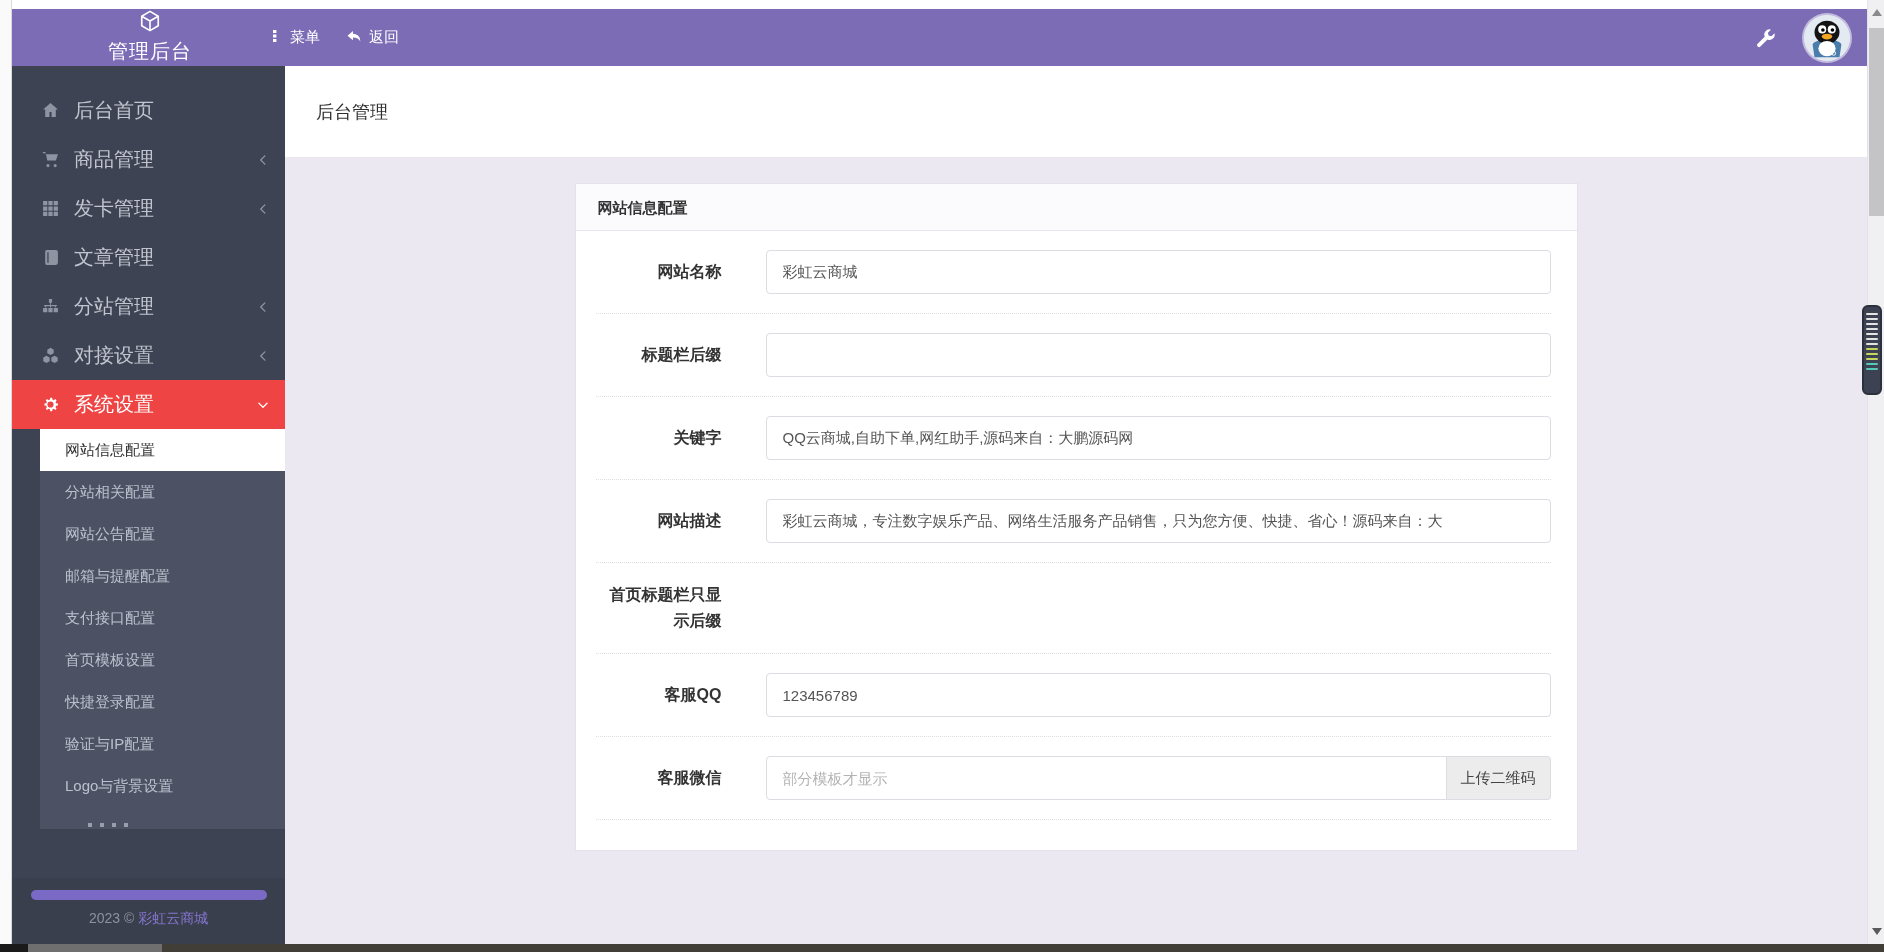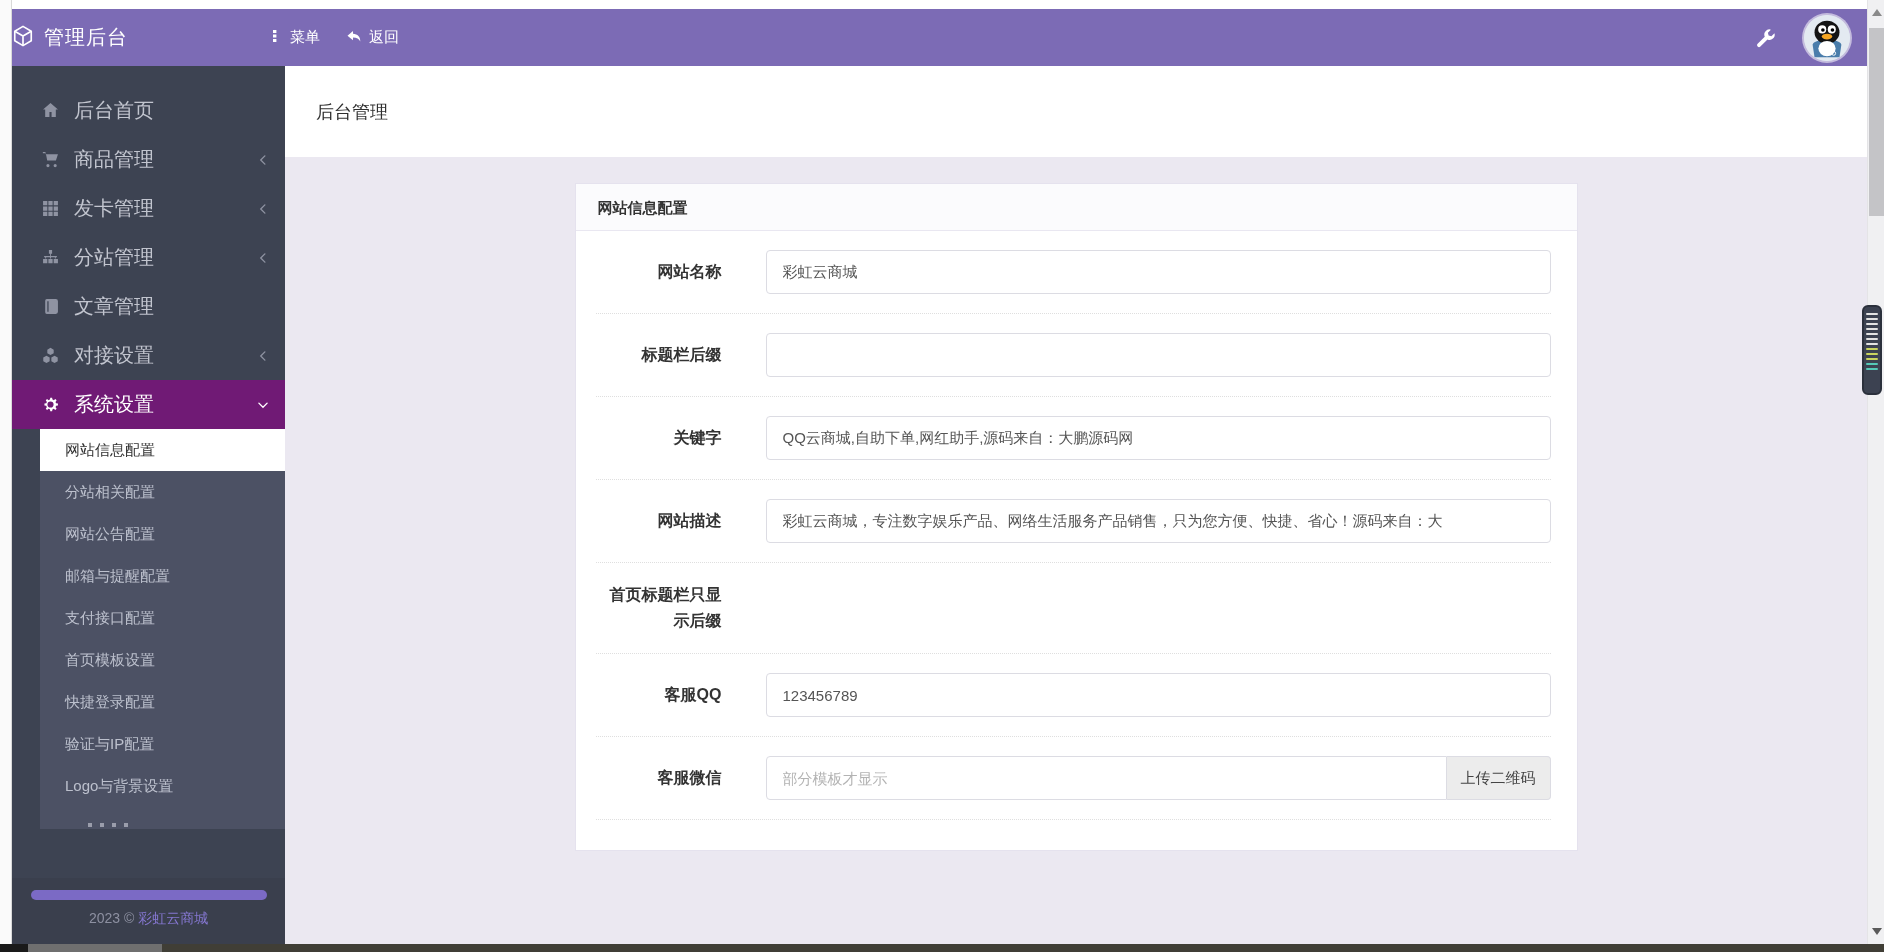--- a/index.html
+++ b/index.html
@@ -8,42 +8,42 @@
   .screen { position:relative; width:1884px; height:952px; background:#fff; }
 
   
   .top-strip { position:absolute; left:0; top:0; width:1867px; height:9px; background:#fff; }
   .left-strip { position:absolute; left:0; top:0; width:12px; height:944px; background:#fafafa; border-right:1px solid #d9d9d9; }
 
   .app { position:absolute; left:12px; top:9px; width:1855px; height:935px; display:flex; flex-direction:column; overflow:hidden; }
 
   
   .topbar { height:57px; background:#7c6bb5; display:flex; align-items:center; flex-shrink:0; color:#fff; }
-  .brand { width:255px; display:flex; align-items:center; gap:10px; flex-shrink:0; }
+  .brand { width:255px; display:flex; align-items:center; padding-left:21px; gap:2px; flex-shrink:0;flex-direction:column; }
   .brand svg { width:22px; height:22px; }
   .brand-name { font-size:20px; letter-spacing:1px; }
   .topnav { display:flex; align-items:center; gap:26px; }
   .topnav-item { display:flex; align-items:center; gap:7px; font-size:15px; cursor:pointer; }
   .topnav-item svg { width:16px; height:16px; }
   .topbar-right { margin-left:auto; display:flex; align-items:center; gap:28px; padding-right:17px; }
   .wrench-btn svg { width:20px; height:20px; display:block; cursor:pointer; }
   .avatar { width:46px; height:46px; border-radius:50%; overflow:hidden; background:#dfe7ee; box-shadow:0 0 0 2px rgba(255,255,255,.55); cursor:pointer; }
   .avatar svg { width:100%; height:100%; display:block; }
 
   
   .app-body { flex:1; display:flex; min-height:0; }
   .sidebar { width:273px; background:#3d4352; flex-shrink:0; display:flex; flex-direction:column; overflow:hidden; position:relative; }
   .side-menu { list-style:none; padding-top:20px; }
   .side-item { height:49px; display:flex; align-items:center; padding:0 16px 0 30px; color:#c2c5cf; font-size:20px; cursor:pointer; }
   .side-item .mi { width:17px; height:17px; margin-right:15px; color:#8f93a2; flex-shrink:0; }
   .side-item .mi svg { width:100%; height:100%; display:block; }
   .side-item .lbl { flex:1; }
   .side-item .chev { width:12px; height:12px; color:#8f93a2; }
   .side-item .chev svg { width:100%; height:100%; display:block; }
-  .side-item.active { background:#701a75; color:#fff; }
+  .side-item.active { background:#ef4444; color:#fff; }
   .side-item.active .mi, .side-item.active .chev { color:#fff; }
 
   .submenu { margin-left:28px; background:#4c5164; }
   .sub-item { height:42px; line-height:42px; padding-left:25px; font-size:15px; color:#bcc0cd; cursor:pointer; white-space:nowrap; }
   .sub-item.active { background:#fff; color:#333; }
   .clipped-row { height:22px; position:relative; overflow:hidden; }
   .clipped-dots { position:absolute; left:48px; top:16px; width:4px; height:4px; background:#9a9dab;
     box-shadow:12px 0 0 #9a9dab, 24px 0 0 #9a9dab, 36px 0 0 #9a9dab; }
 
   .side-footer { position:absolute; left:0; right:0; bottom:0; height:66px; background:#3a3f4d; text-align:center; }
@@ -188,39 +188,39 @@
               <span class="lbl">发卡管理</span>
               <span class="chev">
                 <svg viewBox="0 0 16 16" fill="none" stroke="currentColor" stroke-width="1.8" stroke-linecap="round">
                   <path d="M10.5 2.5 5 8l5.5 5.5"></path>
                 </svg>
               </span>
             </li>
             <li class="side-item">
               <span class="mi">
                 <svg viewBox="0 0 16 16" fill="currentColor">
+                  <path d="M4.5 1H13a2 2 0 0 1 2 2v10a2 2 0 0 1-2 2H4.5A1.5 1.5 0 0 1 3 13.5v-11A1.5 1.5 0 0 1 4.5 1zm.5 2v10h1.2V3z"></path>
+                </svg>
+              </span>
+              <span class="lbl">文章管理</span>
+            </li>
+            <li class="side-item">
+              <span class="mi">
+                <svg viewBox="0 0 16 16" fill="currentColor">
                   <path d="M6.5 1h3v3.4h-3zM7.6 4.4h.8V7h-.8z"></path>
                   <path d="M2 6.6h12v1.2h-1V9h-.9V7.8H8.5V9h-1V7.8H3.9V9H3V7.8H2z"></path>
                   <path d="M1 9.5h4v3.8H1zm5 0h4v3.8H6zm5 0h4v3.8h-4z"></path>
                 </svg>
               </span>
               <span class="lbl">分站管理</span>
               <span class="chev">
                 <svg viewBox="0 0 16 16" fill="none" stroke="currentColor" stroke-width="1.8" stroke-linecap="round">
                   <path d="M10.5 2.5 5 8l5.5 5.5"></path>
                 </svg>
               </span>
-            </li>
-            <li class="side-item">
-              <span class="mi">
-                <svg viewBox="0 0 16 16" fill="currentColor">
-                  <path d="M4.5 1H13a2 2 0 0 1 2 2v10a2 2 0 0 1-2 2H4.5A1.5 1.5 0 0 1 3 13.5v-11A1.5 1.5 0 0 1 4.5 1zm.5 2v10h1.2V3z"></path>
-                </svg>
-              </span>
-              <span class="lbl">文章管理</span>
             </li>
             <li class="side-item">
               <span class="mi">
                 <svg viewBox="0 0 16 16" fill="currentColor">
                   <path d="M8 .8l3 1.7v3.4L8 7.6 5 5.9V2.5zM4.2 8.2l3 1.7v3.4l-3 1.7-3-1.7V9.9zm7.6 0l3 1.7v3.4l-3 1.7-3-1.7V9.9z"></path>
                 </svg>
               </span>
               <span class="lbl">对接设置</span>
               <span class="chev">
                 <svg viewBox="0 0 16 16" fill="none" stroke="currentColor" stroke-width="1.8" stroke-linecap="round">

